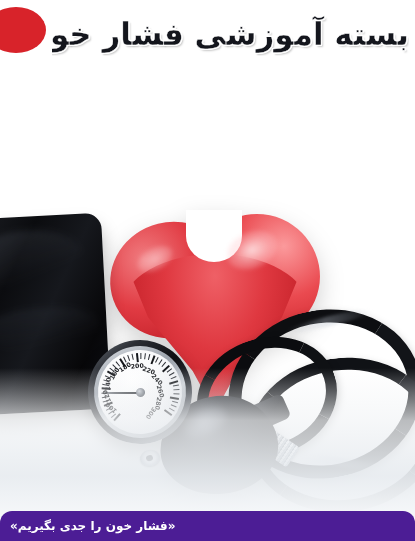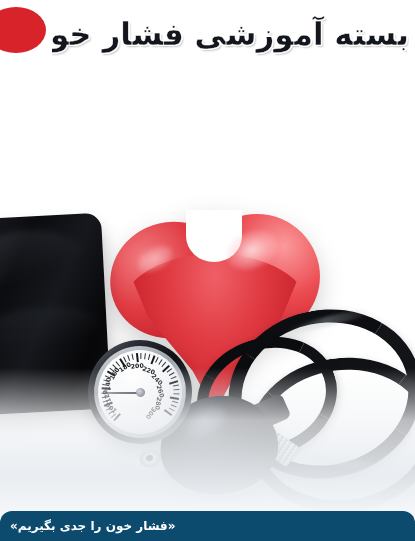--- a/index.html
+++ b/index.html
@@ -399,21 +399,21 @@
     pointer-events: none;
   }
 
   
   .footer {
     position: absolute;
     left: 0;
     bottom: 0;
     width: 415px;
     height: 30px;
-    background: #0c4a6e;
+    background: #4c1d95;
     border-radius: 12px 12px 0 0;
     z-index: 20;
   }
   .footer-text {
     position: absolute;
     right: 10px;
     top: 0;
     height: 30px;
     line-height: 31px;
     direction: rtl;

